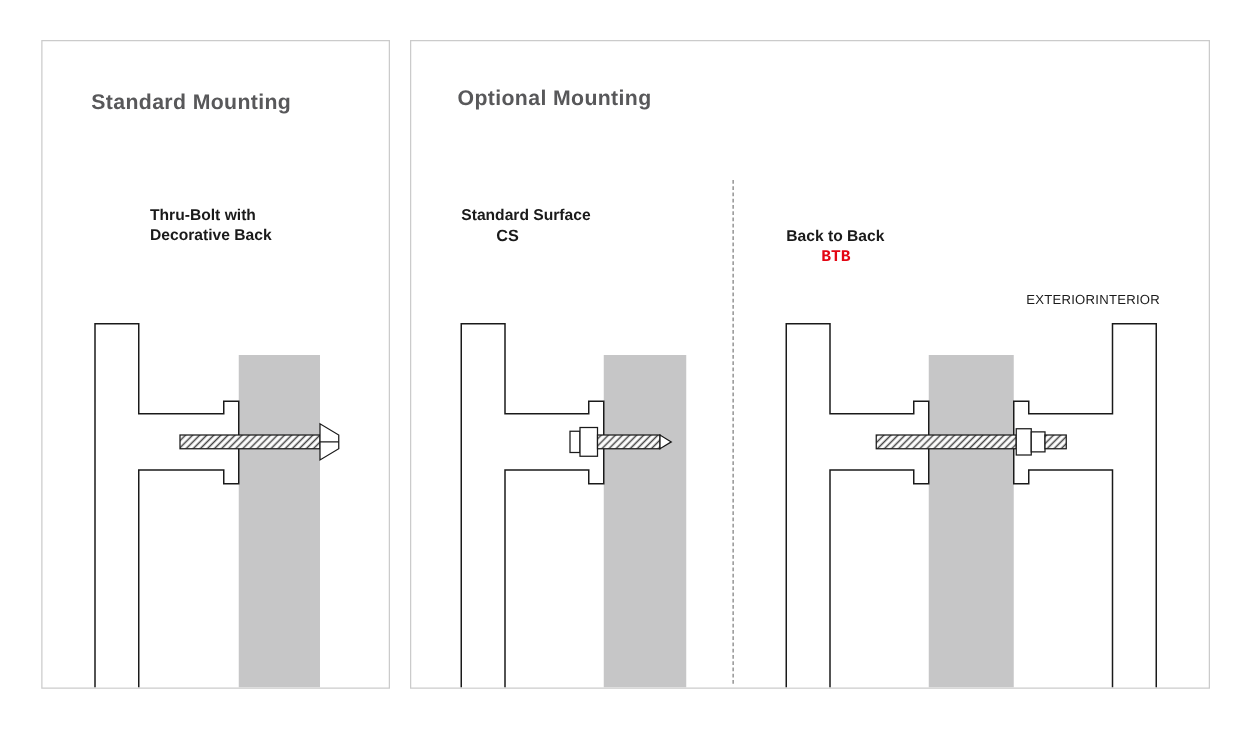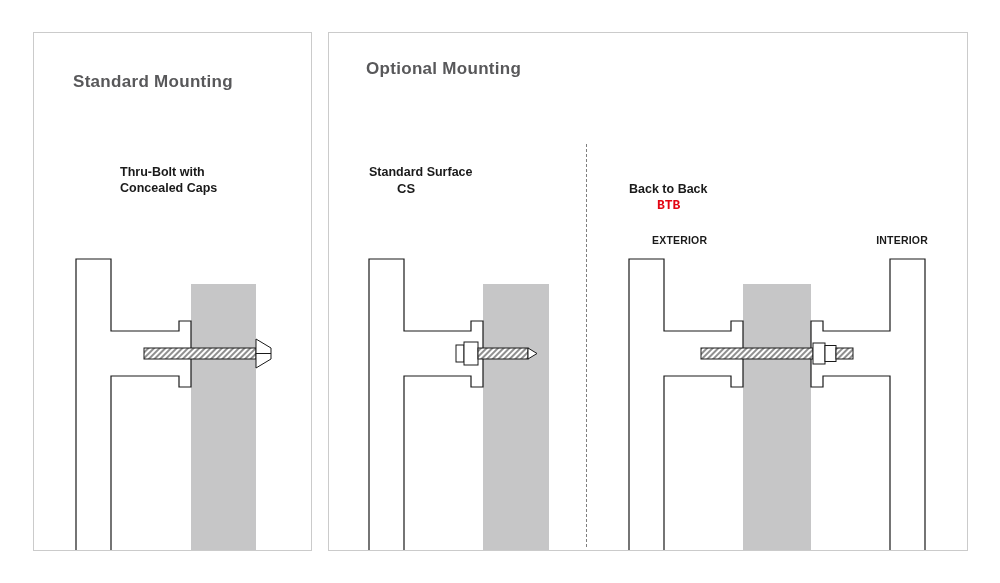--- a/index.html
+++ b/index.html
@@ -15,41 +15,41 @@
     position:absolute; font-weight:bold; font-size:17px;
     color:var(--title-gray); letter-spacing:0.3px; white-space:nowrap;
   }
   .method-label {
     position:absolute; font-weight:bold; font-size:12.5px; line-height:16px;
     color:var(--text-black); white-space:nowrap;
   }
   .method-code { font-weight:bold; font-size:13px; line-height:17px; color:var(--text-black);margin-left:28px; }
   .code-red { color:var(--accent-red);font-family:Liberation Mono, monospace; }
   .side-labels {
-    position:absolute; display:flex; justify-content:space-between;
-    font-weight:bold; font-size:10.5px; letter-spacing:0.2px; color:var(--text-black);padding-left:23px;
+    position:absolute; display:flex; justify-content:flex-end;
+    font-weight:normal; font-size:10.5px; letter-spacing:0.2px; color:var(--text-black);padding-left:23px;
   }
   .divider { position:absolute; width:0; border-left:1px dashed var(--line-gray); }
   svg.diagram { position:absolute; display:block; }
   .outline { fill:#ffffff; stroke:var(--text-black); stroke-width:1.2; stroke-linejoin:miter; }
   .door { fill:var(--door-gray); stroke:none; }
   .metal { fill:#ffffff; stroke:var(--text-black); stroke-width:1; }
   .rod-edge { stroke:var(--text-black); stroke-width:1; }
 </style>
 </head>
 <body>
 
 <div class="page">
 
   <div class="panel panel-standard">
     <div class="panel-title" style="left:39px; top:39px;">Standard Mounting</div>
 
     <div class="method-label" style="left:42px; top:131px;margin-left:44px;">
       <div>Thru-Bolt with</div>
-      <div>Concealed Caps</div>
+      <div>Decorative Back</div>
     </div>
 
     <svg class="diagram" style="left:37px; top:220px;" width="212" height="297" viewBox="0 0 212 297">
       <defs>
         <pattern id="hatch1" width="4" height="4" patternUnits="userSpaceOnUse" patternTransform="rotate(45)">
           <rect width="4" height="4" fill="#ffffff"></rect>
           <line x1="2" y1="0" x2="2" y2="4" stroke="#444444" stroke-width="1.2"></line>
         </pattern>
       </defs>
 
@@ -58,21 +58,21 @@
       <path class="outline" d="M 5 297 L 5 6 L 40 6 L 40 78 L 108 78 L 108 68 L 120 68 L 120 134 L 108 134 L 108 123 L 40 123 L 40 297"></path>
 
       <rect x="73" y="95" width="112" height="11" fill="url(#hatch1)" class="rod-edge"></rect>
 
       <path class="metal" d="M 185 86 L 185 115 L 200 106 L 200 95 Z"></path>
       <line x1="185" y1="100.5" x2="200" y2="100.5" class="rod-edge"></line>
     </svg>
   </div>
 
   <div class="panel panel-optional">
-    <div class="panel-title" style="left:37px; top:26px;text-align:center;">Optional Mounting</div>
+    <div class="panel-title" style="left:37px; top:36px;text-align:center;">Optional Mounting</div>
 
     <div class="method-label" style="left:40px; top:131px;">
       <div>Standard Surface</div>
       <div class="method-code">CS</div>
     </div>
 
     <svg class="diagram" style="left:35px; top:220px;" width="190" height="297" viewBox="0 0 190 297">
       <defs>
         <pattern id="hatch2" width="4" height="4" patternUnits="userSpaceOnUse" patternTransform="rotate(45)">
           <rect width="4" height="4" fill="#ffffff"></rect>

